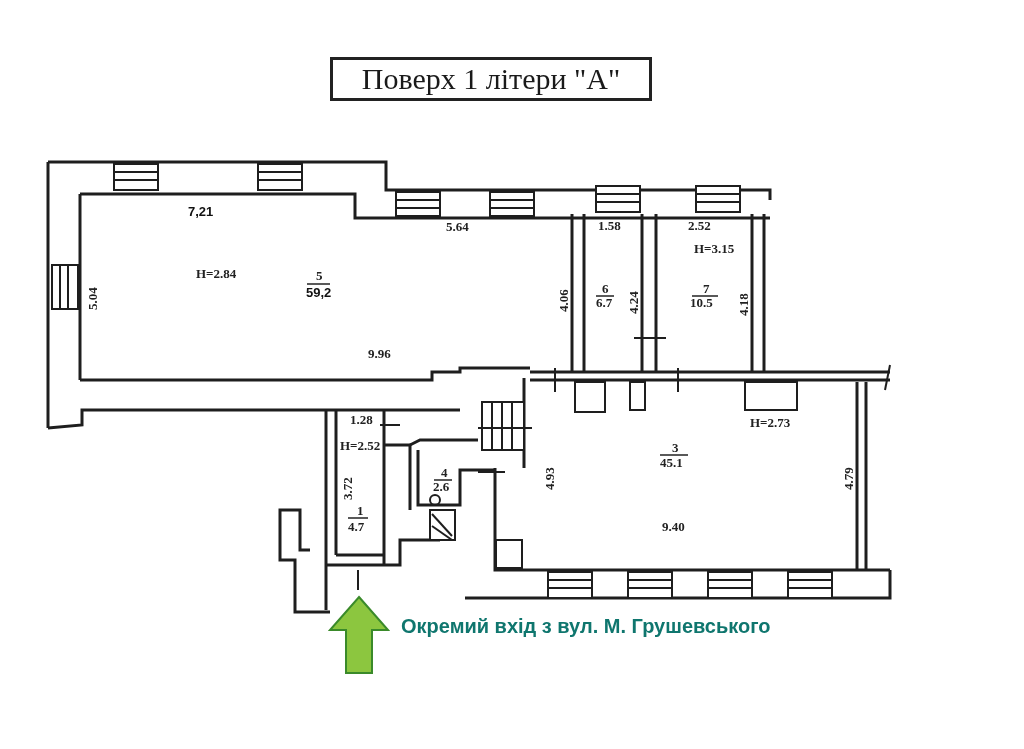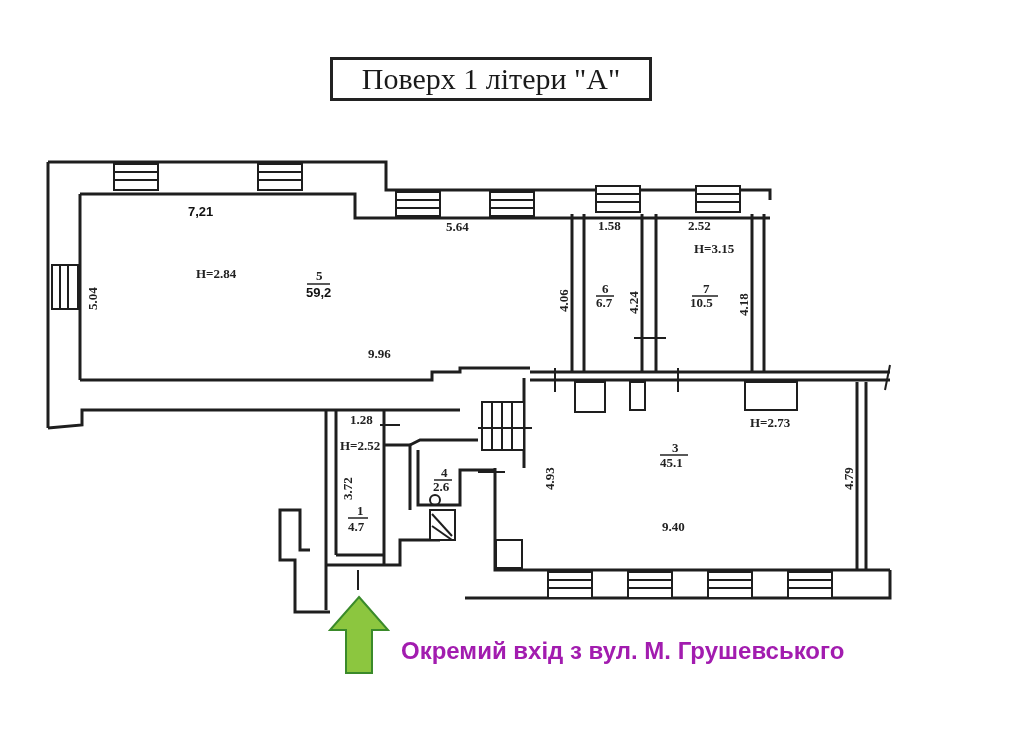--- a/index.html
+++ b/index.html
@@ -10,23 +10,23 @@
     display: flex; align-items: center; justify-content: center;
     font-family: "Liberation Serif", serif; font-size: 30px; color: #1a1a1a;
   }
   svg.plan { position: absolute; left: 0; top: 0; }
   .wall { fill: none; stroke: #1e1e1e; stroke-width: 3; }
   .wall-thin { fill: none; stroke: #1e1e1e; stroke-width: 2; }
   .win { fill: #fff; stroke: #1e1e1e; stroke-width: 2; }
   .lbl { font-family: "Liberation Serif", serif; font-size: 13px; fill: #222; font-weight: bold; }
   .lbl-sans { font-family: "Liberation Sans", sans-serif; font-size: 13px; fill: #111; font-weight: bold; }
   .entrance-text {
-    position: absolute; left: 401px; top: 637px;
-    font-family: "Liberation Sans", sans-serif; font-weight: bold; font-size: 24px;
-    color: #a21caf; white-space: nowrap;
+    position: absolute; left: 401px; top: 615px;
+    font-family: "Liberation Sans", sans-serif; font-weight: bold; font-size: 20px;
+    color: #0f766e; white-space: nowrap;
   }
 </style>
 </head>
 <body>
 
 <div class="title-box">Поверх 1 літери "А"</div>
 
 <svg class="plan" width="1024" height="749" viewBox="0 0 1024 749">
 
   <g>

